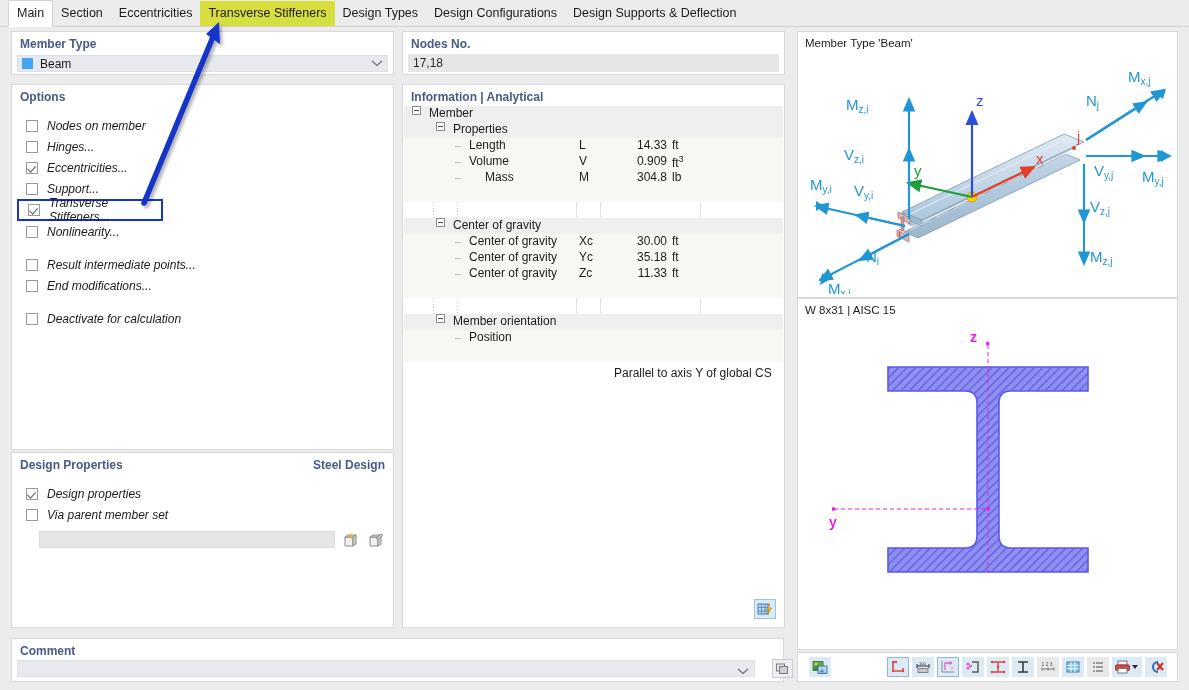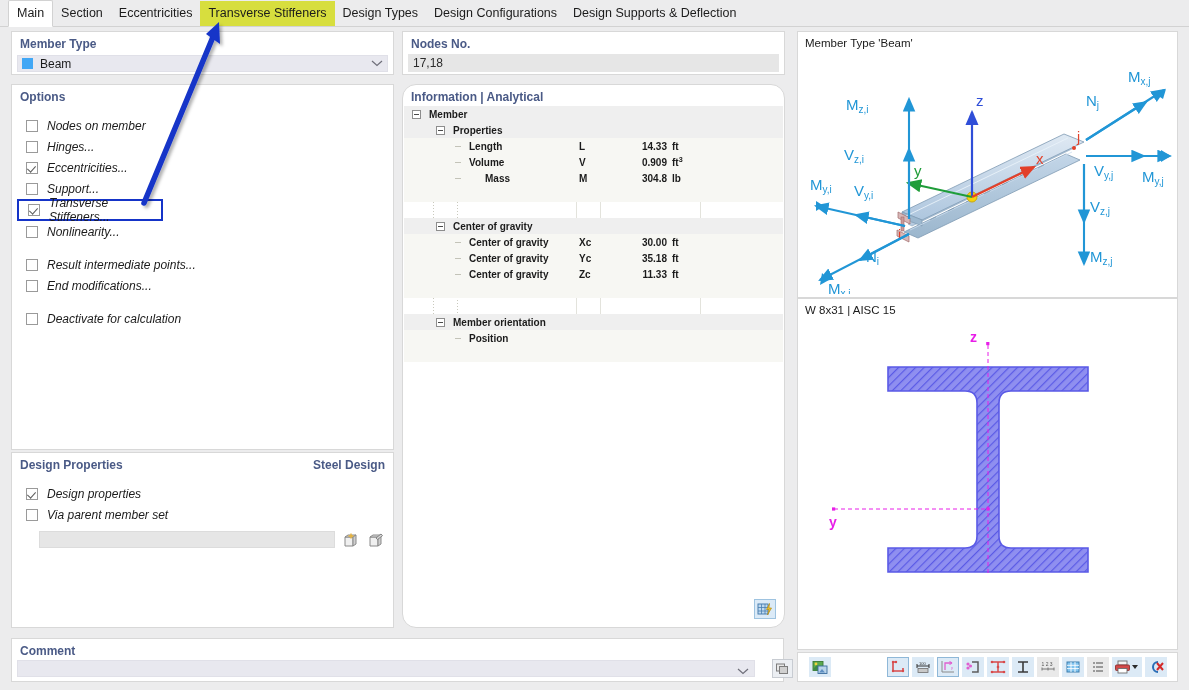--- a/index.html
+++ b/index.html
@@ -56,21 +56,21 @@
   }
 
   
   #member-type-panel { left: 11px; top: 31px; width: 383px; height: 44px; }
   #options-panel     { left: 11px; top: 84px; width: 383px; height: 366px; }
   #design-panel      { left: 11px; top: 452px; width: 383px; height: 176px; }
   #comment-panel     { left: 11px; top: 638px; width: 773px; height: 44px; }
 
   
   #nodes-panel       { left: 402px; top: 31px; width: 383px; height: 44px; }
-  #info-panel        { left: 402px; top: 84px; width: 383px; height: 544px; border-radius: 14px; }
+  #info-panel        { left: 402px; top: 84px; width: 383px; height: 544px; }
 
   
   #beam-panel        { left: 797px; top: 31px; width: 381px; height: 267px; }
   #section-panel     { left: 797px; top: 298px; width: 381px; height: 352px; }
   #rtoolbar-panel    { left: 797px; top: 652px; width: 381px; height: 30px; }
 
   
   .combo {
     position: absolute; left: 5px; right: 5px; top: 23px; height: 17px;
     background: #e8e8ef;
@@ -140,24 +140,23 @@
   }
   .dp-btn {
     width: 19px; height: 19px; margin-left: 6px;
     display: flex; align-items: center; justify-content: center;
   }
 
   
   .tree { position: absolute; left: 1px; right: 1px; top: 21px; bottom: 1px; }
   .trow {
     position: relative;
-    display: flex; align-items: center;
+    display: flex; 
     height: 16px;
-    font-size: 10px;
-    font-weight: bold;
+    font-size: 12px;
   }
   .trow.alt  { background: #f7f7f3; }
   .trow.band { background: #efefef; }
   .tcell-name { flex: 0 0 auto; }
   .tcell-sym  { position: absolute; left: 175px; }
   .tcell-val  { position: absolute; left: 200px; width: 63px; text-align: right; }
   .tcell-unit { position: absolute; left: 268px; }
   .tcell-wide { position: absolute; left: 210px; margin-top: 36px; }
   .vsep {
     position: absolute; top: 0; bottom: 0; width: 1px; background: #e3e3dc;

